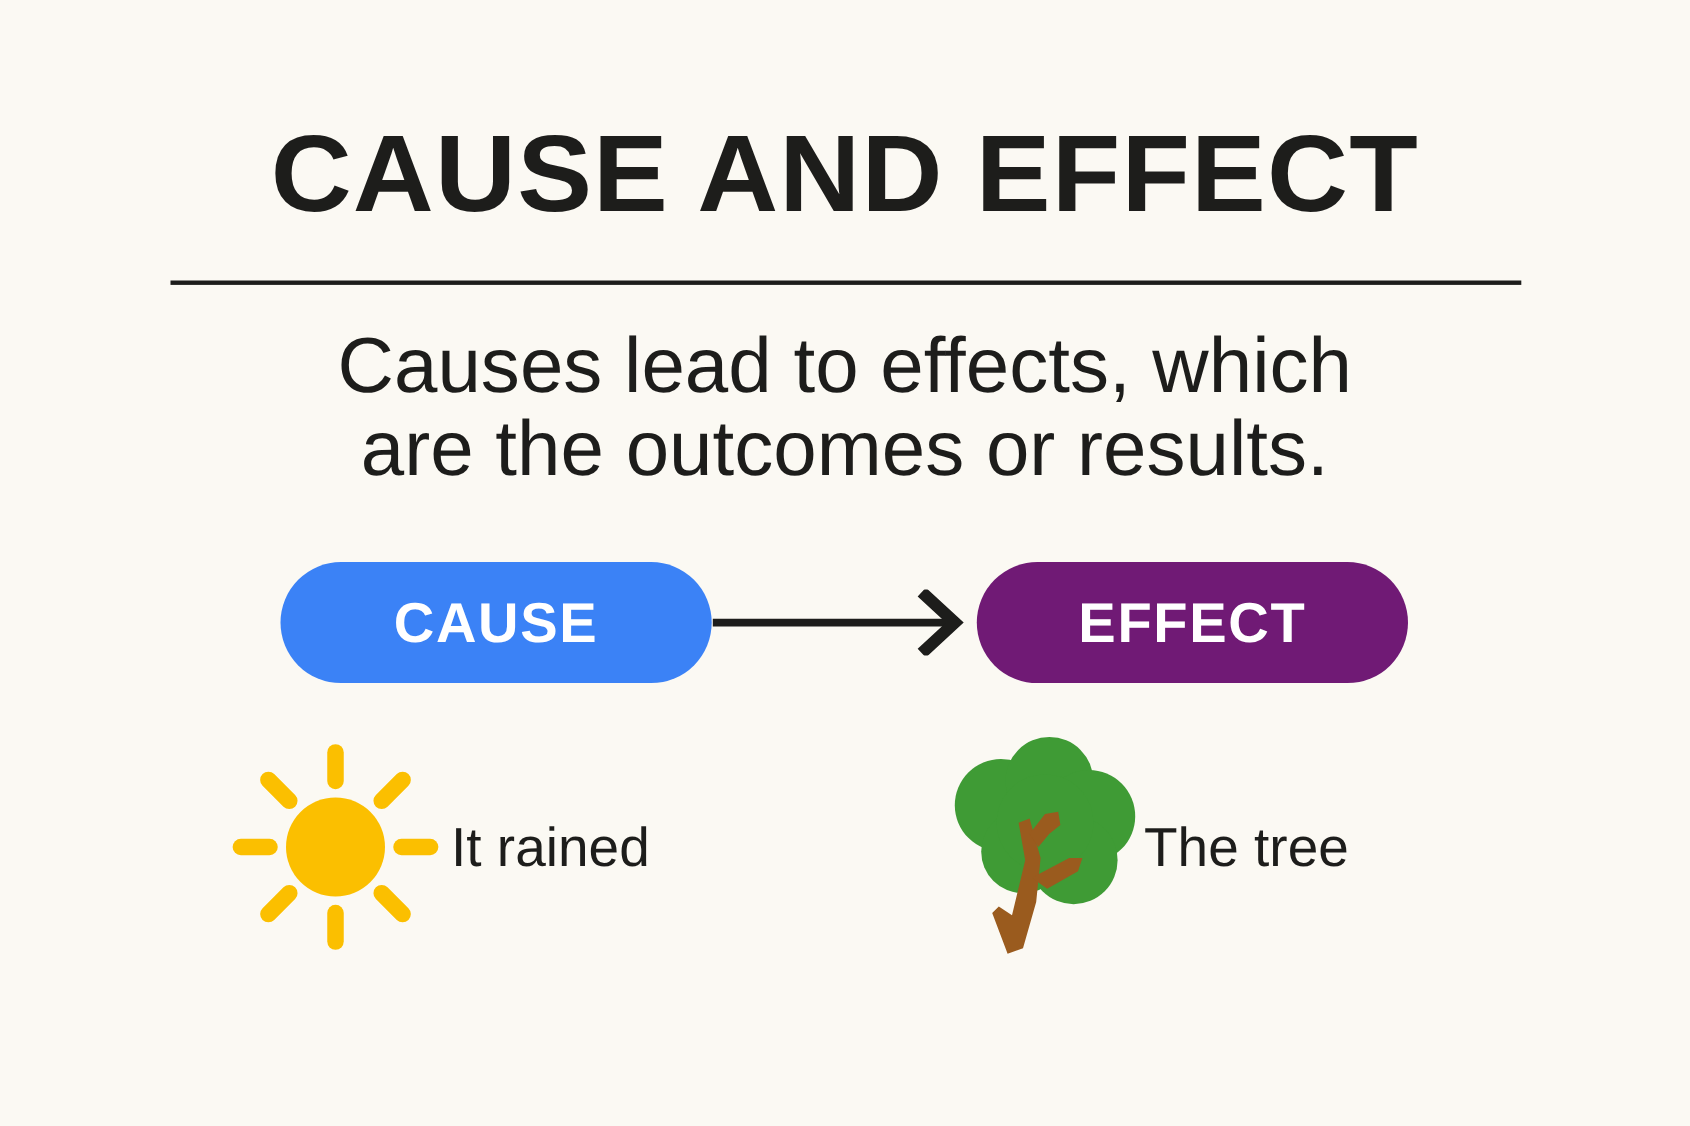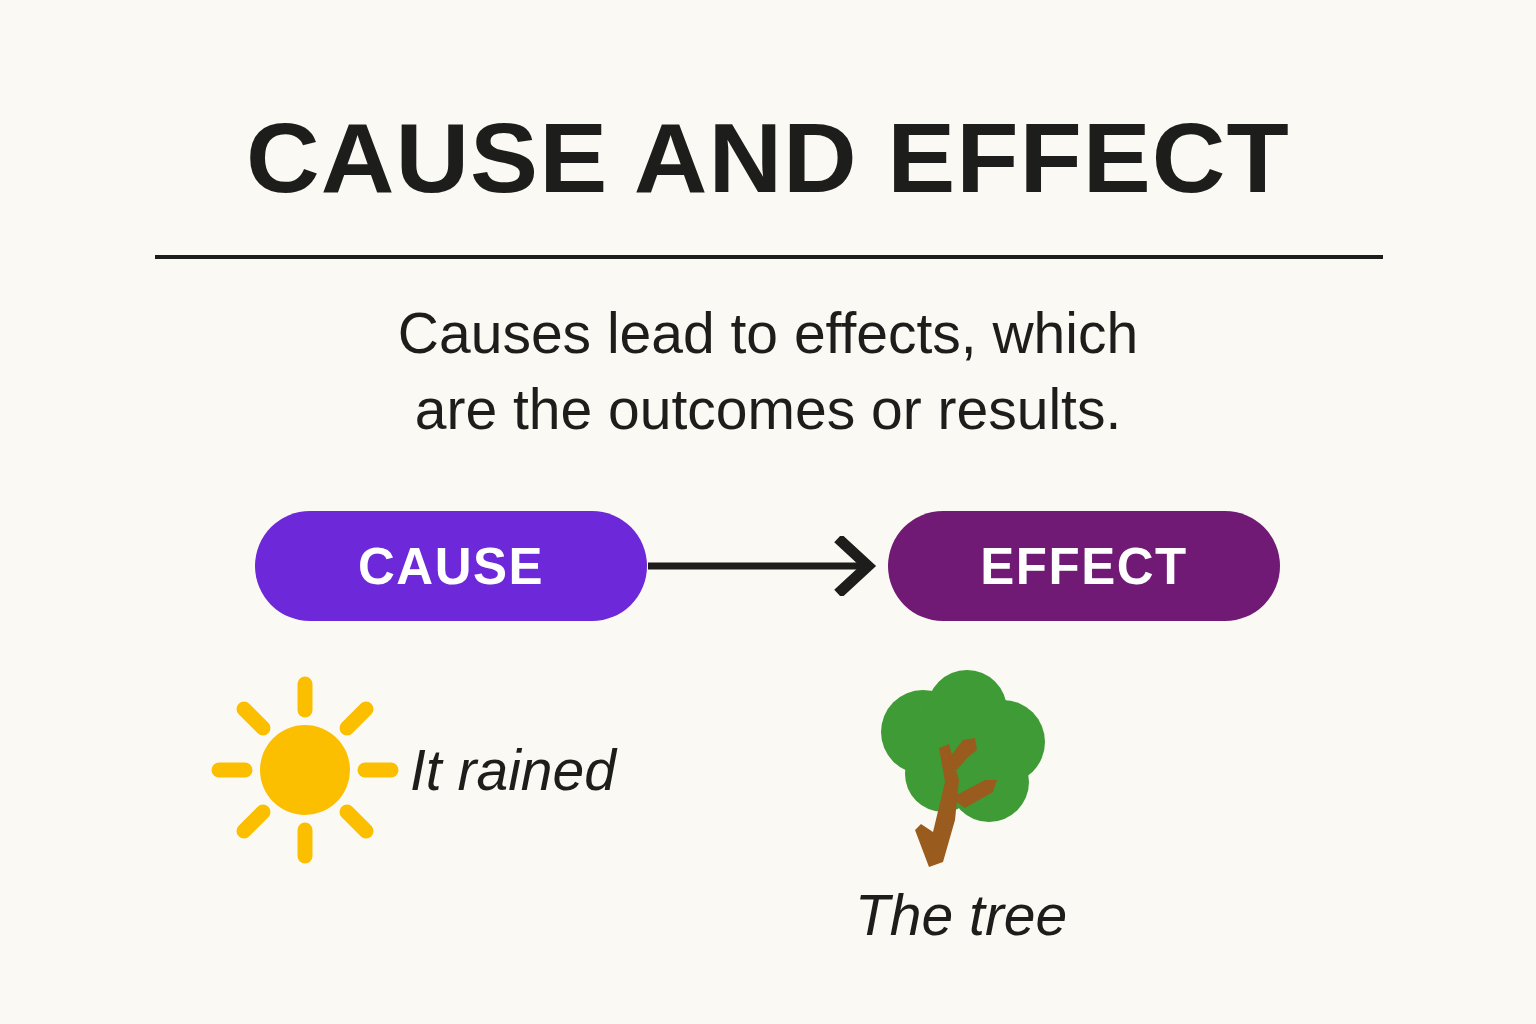--- a/index.html
+++ b/index.html
@@ -46,21 +46,21 @@
     background: #1D1D1B;
   }
 
   
   .subtitle {
     position: absolute;
     left: 0;
     top: 295px;
     width: 1536px;
     text-align: center;
-    font-size: 57px;
+    font-size: 71px;
     line-height: 76px;
     color: #1D1D1B;
     font-weight: 400;
   }
   .subtitle .line { display: block; }
 
   
   .pill {
     position: absolute;
     top: 511px;
@@ -70,21 +70,21 @@
     align-items: center;
     justify-content: center;
     color: #FFFFFF;
     font-weight: 700;
     font-size: 51px;
     letter-spacing: 1.5px;
   }
   .pill-cause {
     left: 255px;
     width: 392px;
-    background: #6d28d9;
+    background: #3b82f6;
   }
   .pill-effect {
     left: 888px;
     width: 392px;
     background: #701a75;
   }
 
   
   .arrow {
     position: absolute;
@@ -95,41 +95,40 @@
   }
 
   
   .example {
     position: absolute;
     top: 662px;
     display: flex;
     align-items: center;
   }
   .example-left  { left: 200px; }
-  .example-right { left: 855px; flex-direction: column; }
+  .example-right { left: 855px; }
 
   .icon-box {
     width: 210px;
     height: 215px;
     flex: 0 0 auto;
     display: flex;
     align-items: center;
     justify-content: center;
   }
   .icon-box.tree-box {
     width: 185px;
   }
 
   .caption {
-    font-size: 57px;
+    font-size: 50px;
     line-height: 76px;
     color: #1D1D1B;
     font-weight: 400;
     white-space: nowrap;
-    font-style: italic;
   }
   .caption .line { display: block; }
 </style>
 </head>
 <body>
 
 <div class="poster">
 
   <div class="title">CAUSE AND EFFECT</div>
 

